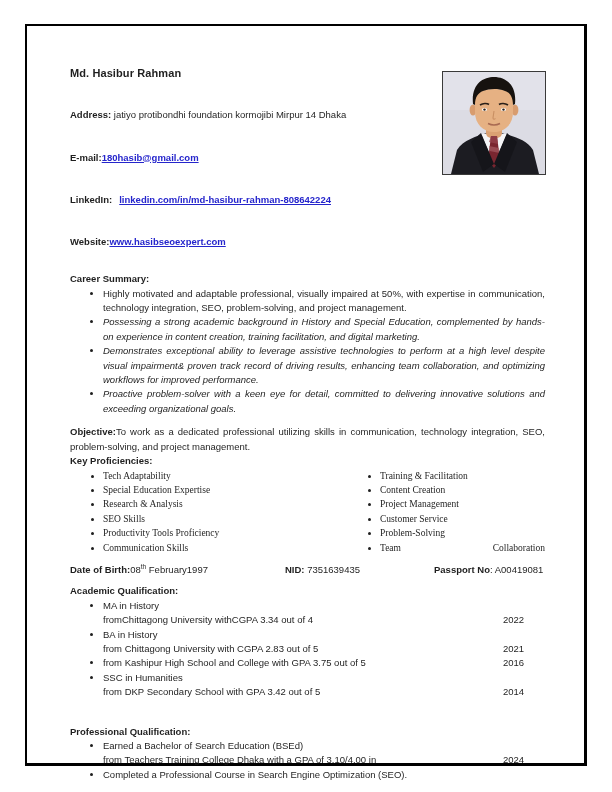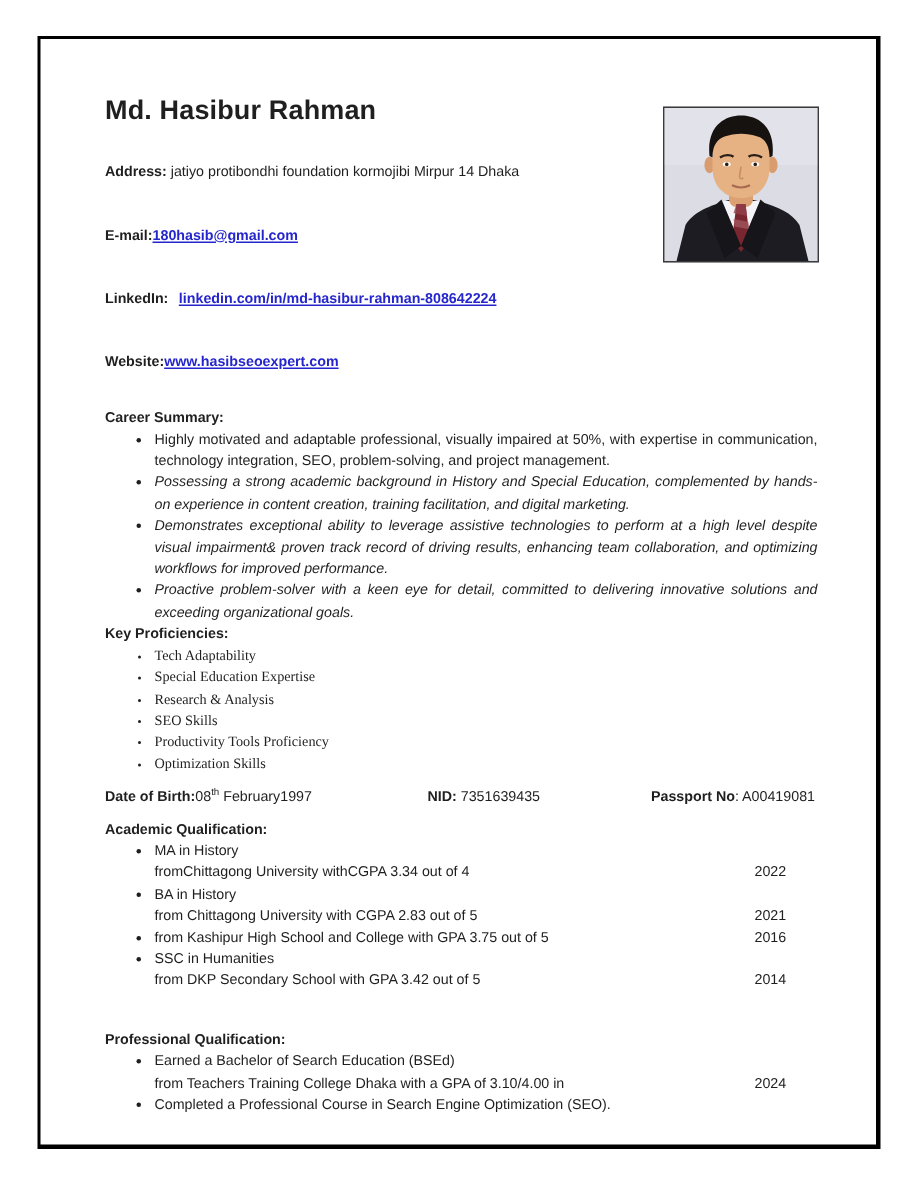--- a/index.html
+++ b/index.html
@@ -8,21 +8,21 @@
   .page-border {
     position:absolute; left:25px; top:24px; width:562px; height:742px;
     border:2px solid #000; border-right-width:3px; border-bottom-width:3px;
     background:#fff;
   }
   .content {
     position:absolute; left:43px; top:40px; width:475px;
     font-size:9.5px; line-height:14.4px;
   }
   b, .bold { font-weight:bold; }
-  .name { font-size:18px; font-weight:bold; margin-bottom:17px; letter-spacing:0.1px; }
+  .name { font-size:11px; font-weight:bold; margin-bottom:17px; letter-spacing:0.1px; }
   .contact-line { line-height:14.2px; white-space:nowrap;margin-top:28px; }
   a.link { color:#2525cc; text-decoration:underline; font-weight:bold; cursor:pointer; }
   .linkedin-gap { display:inline-block; width:7px; }
   .section-heading { font-weight:bold; }
   .cs-heading { margin-top:23px; }
   ul.bullets { list-style:disc outside; padding-left:33px; }
   ul.bullets li { text-align:justify; }
   ul.bullets li.italic { font-style:italic; }
   .objective { margin-top:9px; text-align:justify; }
   .kp-heading { }
@@ -101,31 +101,47 @@
     <div class="contact-line"><b>Website:</b><a class="link">www.hasibseoexpert.com</a></div>
 
     <div class="section-heading cs-heading">Career Summary:</div>
     <ul class="bullets">
       <li>Highly motivated and adaptable professional, visually impaired at 50%, with expertise in communication, technology integration, SEO, problem-solving, and project management.</li>
       <li class="italic">Possessing a strong academic background in History and Special Education, complemented by hands-on experience in content creation, training facilitation, and digital marketing.</li>
       <li class="italic">Demonstrates exceptional ability to leverage assistive technologies to perform at a high level despite visual impairment&amp; proven track record of driving results, enhancing team collaboration, and optimizing workflows for improved performance.</li>
       <li class="italic">Proactive problem-solver with a keen eye for detail, committed to delivering innovative solutions and exceeding organizational goals.</li>
     </ul>
 
+    <div class="objective"><b>Objective:</b><span>To work as a dedicated professional utilizing skills in communication, technology integration, SEO, problem-solving, and project management.</span></div>
 
     <div class="section-heading kp-heading">Key Proficiencies:</div>
     <div class="kp-columns">
       <div class="kp-col-left">
         <ul class="kp-list">
           <li>Tech Adaptability</li>
           <li>Special Education Expertise</li>
           <li>Research &amp; Analysis</li>
           <li>SEO Skills</li>
           <li>Productivity Tools Proficiency</li>
-          <li>Optimization Skills</li>
+          <li>Communication Skills</li>
+        </ul>
+      </div>
+      <div class="kp-col-right">
+        <ul class="kp-list">
+          <li>Training &amp; Facilitation</li>
+          <li>Content Creation</li>
+          <li>Project Management</li>
+          <li>Customer Service</li>
+          <li>Problem-Solving</li>
+          <li>
+            <div class="team-collab">
+              <span>Team</span>
+              <span>Collaboration</span>
+            </div>
+          </li>
         </ul>
       </div>
     </div>
 
     <div class="dob-row">
       <div class="dob-cell1"><b>Date of Birth:</b><span>08</span><sup>th</sup><span> February1997</span></div>
       <div class="dob-cell2"><b>NID:</b><span> 7351639435</span></div>
       <div class="dob-cell3"><b>Passport No</b><span>: A00419081</span></div>
     </div>
 

